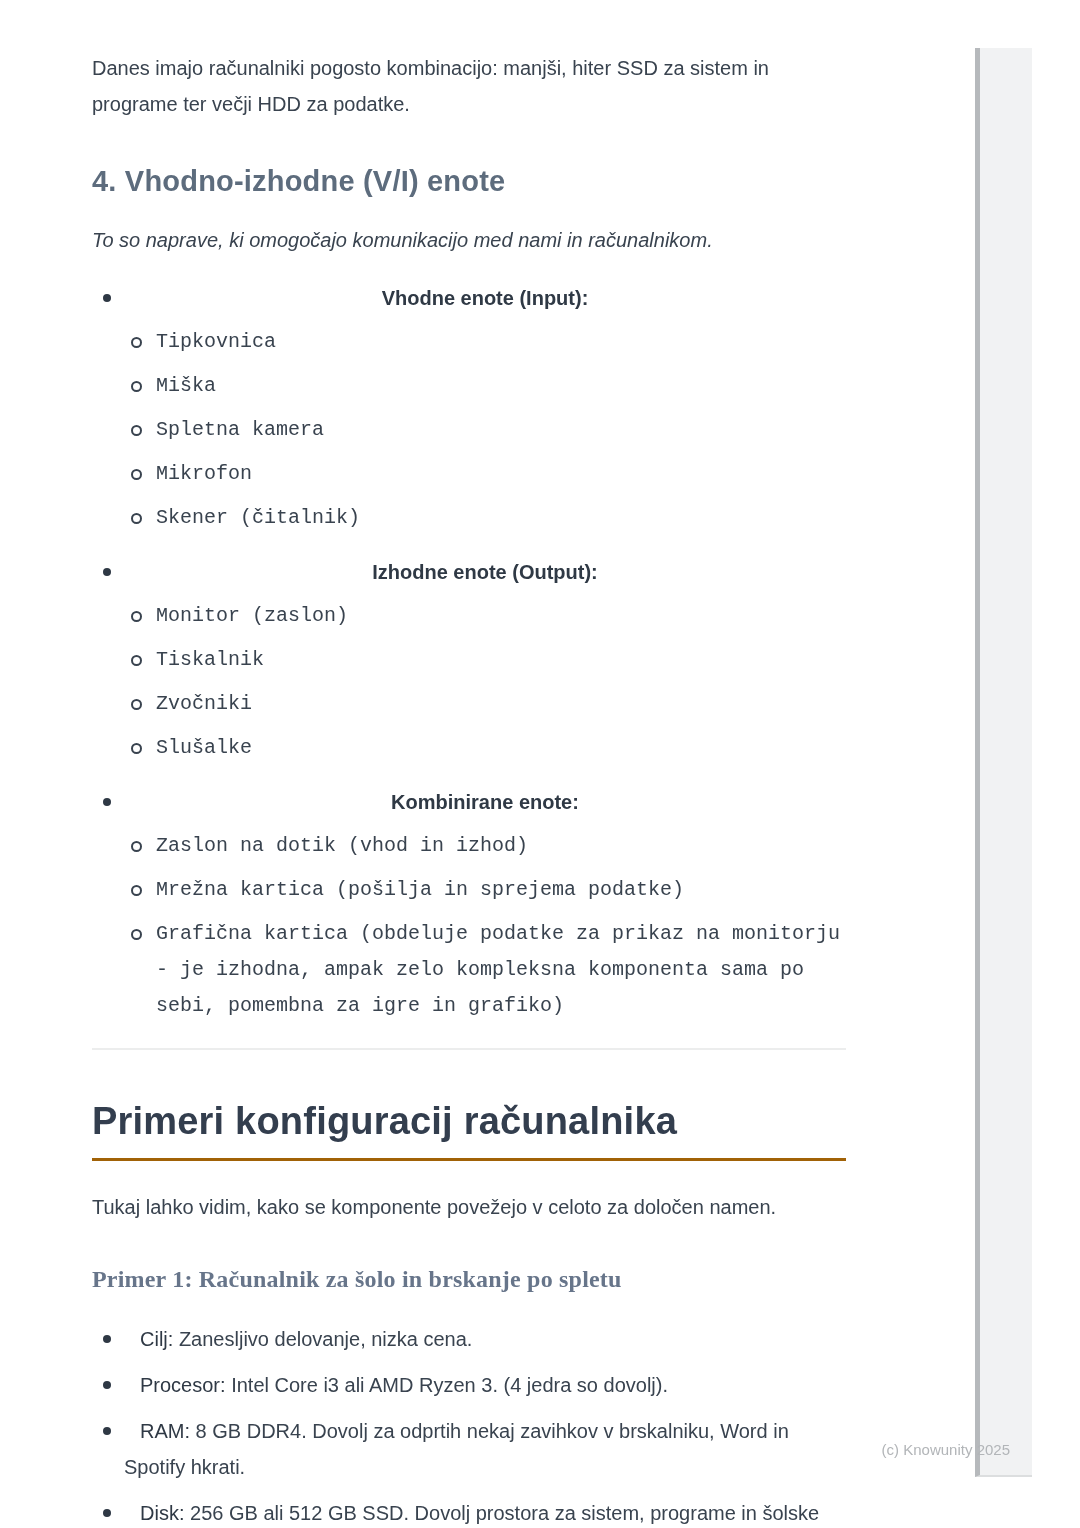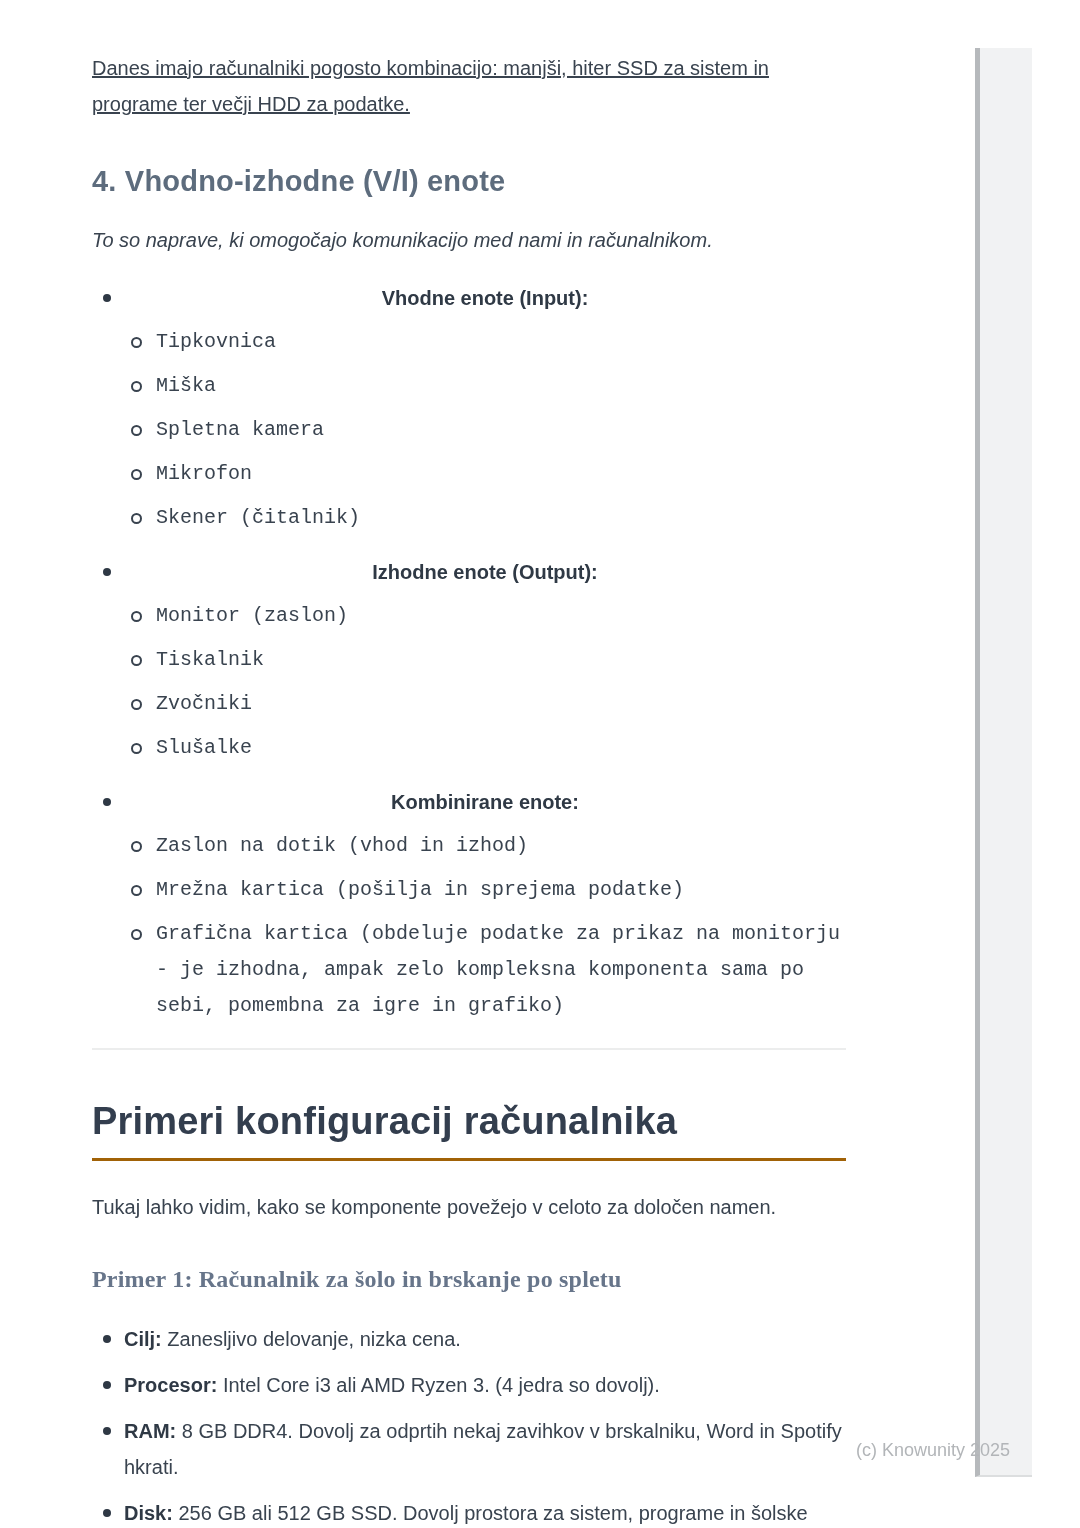--- a/index.html
+++ b/index.html
@@ -20,21 +20,21 @@
     left: 92px;
     top: 0;
     width: 754px;
   }
   p {
     font-size: 20px;
     line-height: 36px;
     margin: 0;
     color: #39434f;
   }
-  .intro { margin-top: 50px; text-decoration: underline; }
+  .intro { margin-top: 50px; }
 
   h2.section-heading {
     font-size: 29px;
     line-height: 38px;
     font-weight: 600;
     color: #5d6c7d;
     margin: 40px 0 0 0;
     letter-spacing: 0.2px;
   }
   .lead { margin-top: 22px; font-style: italic; }
@@ -129,40 +129,40 @@
   }
   ul.example-list > li .disc {
     position: absolute;
     left: 11px;
     top: 14px;
     width: 8px;
     height: 8px;
     border-radius: 50%;
     background: #2e3844;
   }
-  ul.example-list strong { font-weight: 700; color: #2f3945; }
+  ul.example-list strong { font-weight: 400; color: #2f3945; margin-left: 16px; }
 
   
   .side-strip {
     position: absolute;
     left: 975px;
     top: 48px;
     width: 57px;
     height: 1429px;
     box-sizing: border-box;
     background: #f1f2f3;
     border-left: 5px solid #b6b9bc;
     border-bottom: 2px solid #dcdedf;
   }
 
   .watermark {
     position: absolute;
     top: 1440px;
     right: 70px;
-    font-size: 18px;
+    font-size: 15px;
     line-height: 20px;
     color: #b2b5b8;
     z-index: 2;
     white-space: nowrap;
   }
 </style>
 </head>
 <body>
 
 <div class="content">

